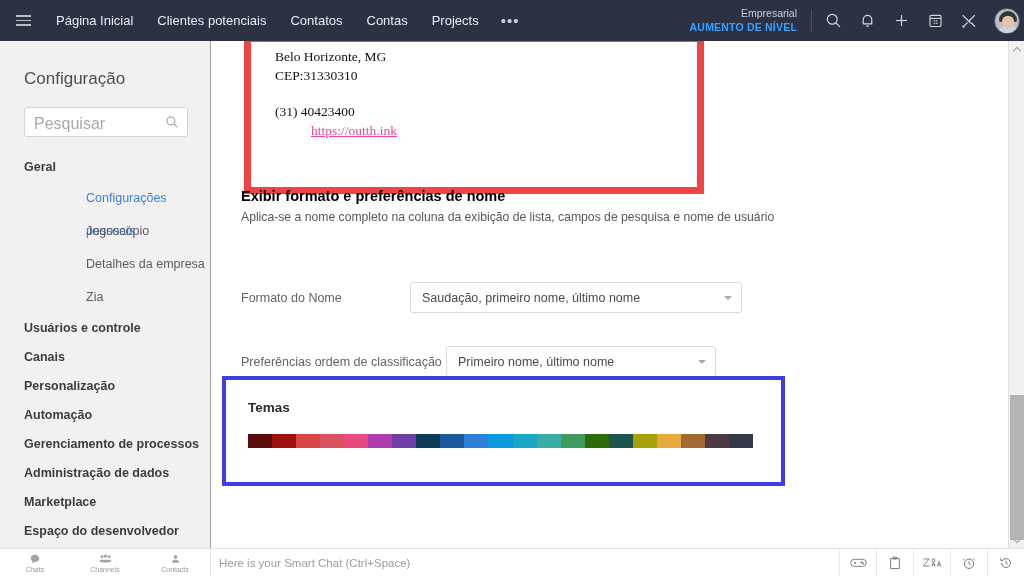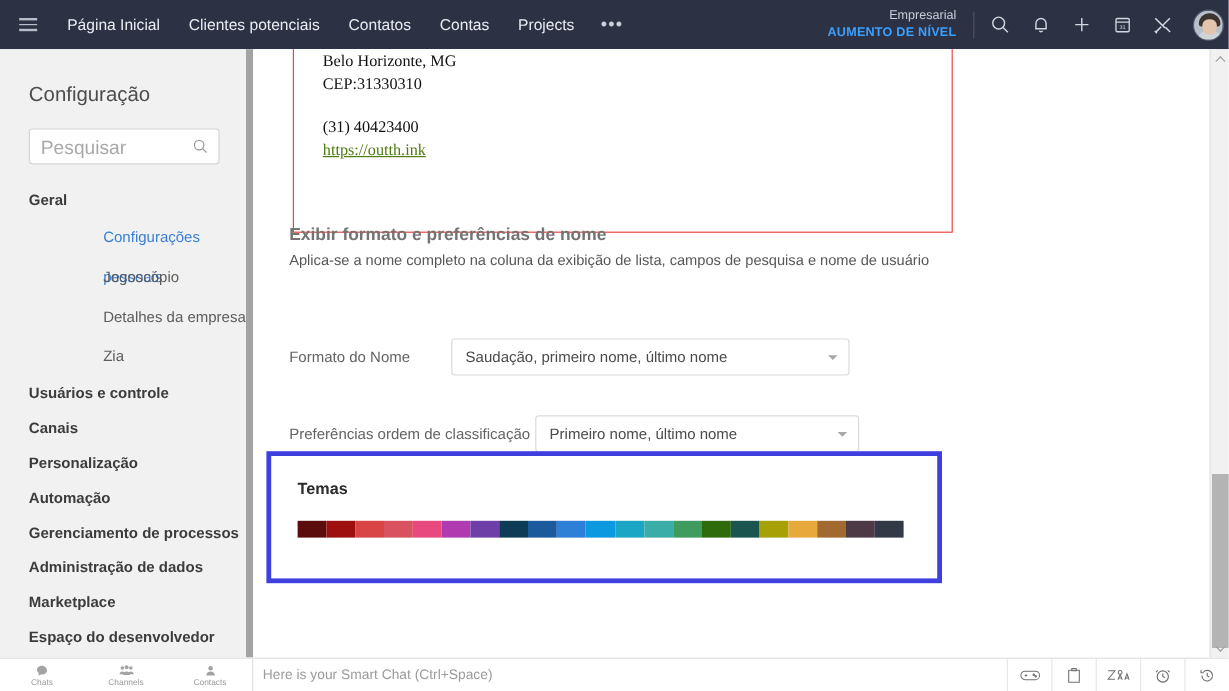--- a/index.html
+++ b/index.html
@@ -52,21 +52,21 @@
   .avatar .hair { position:absolute; left:4px; top:2px; width:18px; height:11px;
       background:#3b3531; border-radius: 9px 9px 2px 2px;}
   .avatar .face { position:absolute; left:7px; top:7px; width:12px; height:13px;
       background:#e3c4ad; border-radius: 6px 6px 7px 7px;}
   .avatar .body { position:absolute; left:2px; bottom:-4px; width:22px; height:12px;
       background:#cfd4db; border-radius: 11px 11px 0 0;}
 
   
   .sidebar {
     position: absolute; top: 41px; left: 0; width: 211px; height: 507px;
-    background: #f1f1f1; border-right: 6px solid #a3a3a3;
+    background: #f1f1f1; border-right: 1px solid #a3a3a3;
     overflow: hidden;
   }
   .side-title {
     font-size: 17px; color: #4d4d4d; padding: 28px 0 0 24px; font-weight: normal;
   }
   .search-wrap { padding: 18px 22px 0 24px; }
   .search-box {
     position: relative; height: 30px; border: 1px solid #d4d4d4; border-radius: 3px;
     background: #fff;
   }
@@ -87,51 +87,51 @@
     height: 33px; line-height: 33px; cursor: pointer; margin-left: 36px;
   }
   .side-sub.active { color: #3a7fd5; }
 
   
   .content {
     position: absolute; top: 41px; left: 211px; width: 802px; height: 507px;
     background: #ffffff; overflow: hidden;
   }
   .addr-card {
-    position: absolute; left: 33px; top: -6px; width: 550px; height: 159px;
-    border: 1px solid #ef4444; background: #fff;
+    position: absolute; left: 33px; top: -6px; width: 460px; height: 159px;
+    border: 7px solid #ef4444; background: #fff;
   }
   .addr-text {
     font-family: "Liberation Serif", serif; font-size: 13.5px; color: #111;
     padding: 5px 0 0 24px; line-height: 19px;
   }
   .addr-text .clipped { color:#111; }
-  .addr-text a { color: #4d7c0f; text-decoration: underline; }
+  .addr-text a { color: #ec4899; text-decoration: underline; margin-left: 36px; }
 
   .sec-title {
     position: absolute; left: 30px; top: 147px;
-    font-size: 14.5px; font-weight: bold; color: #737373; text-align: right;
+    font-size: 14.5px; font-weight: bold; color: #000000; text-align: right;
   }
   .sec-sub {
     position: absolute; left: 30px; top: 169px;
     font-size: 12.2px; color: #575757;
   }
   .field-row { position: absolute; display: flex; align-items: center; }
   .field-label { font-size: 12.5px; color: #636363; }
   .select {
     position: relative; height: 31px; border: 1px solid #dadada; border-radius: 3px;
     background: #fff; display: flex; align-items: center;
     padding: 0 26px 0 11px; font-size: 12.5px; color: #4a4a4a; cursor: pointer;
   }
   .select .caret {
     position: absolute; right: 9px; top: 50%; margin-top: -2px;
     width: 0; height: 0; border-left: 4px solid transparent;
     border-right: 4px solid transparent; border-top: 4px solid #a9a9a9;
   }
-  #row-format { left: 30px; top: 241px; }
+  #row-format { left: 30px; top: 241px; gap: 34px; }
   #row-format .field-label { width: 135px; }
   #row-format .select { width: 332px; }
   #row-sort { left: 30px; top: 305px; }
   #row-sort .field-label { width: 205px; }
   #row-sort .select { width: 270px; }
 
   .themes-card {
     position: absolute; left: 11px; top: 335px; width: 563px; height: 110px;
     border: 4px solid #3f3fe0; background: #fff;
   }

